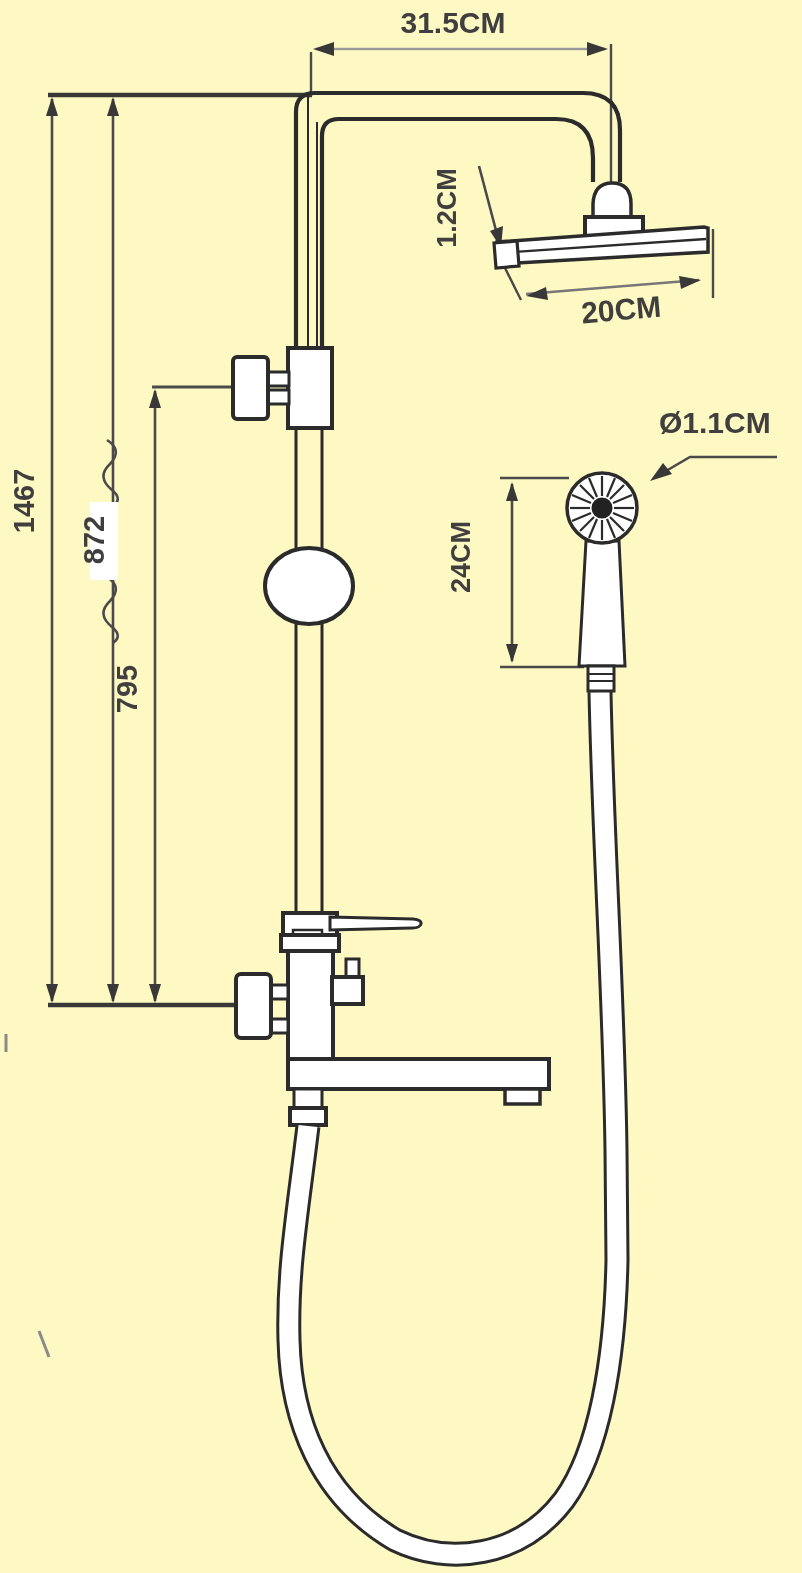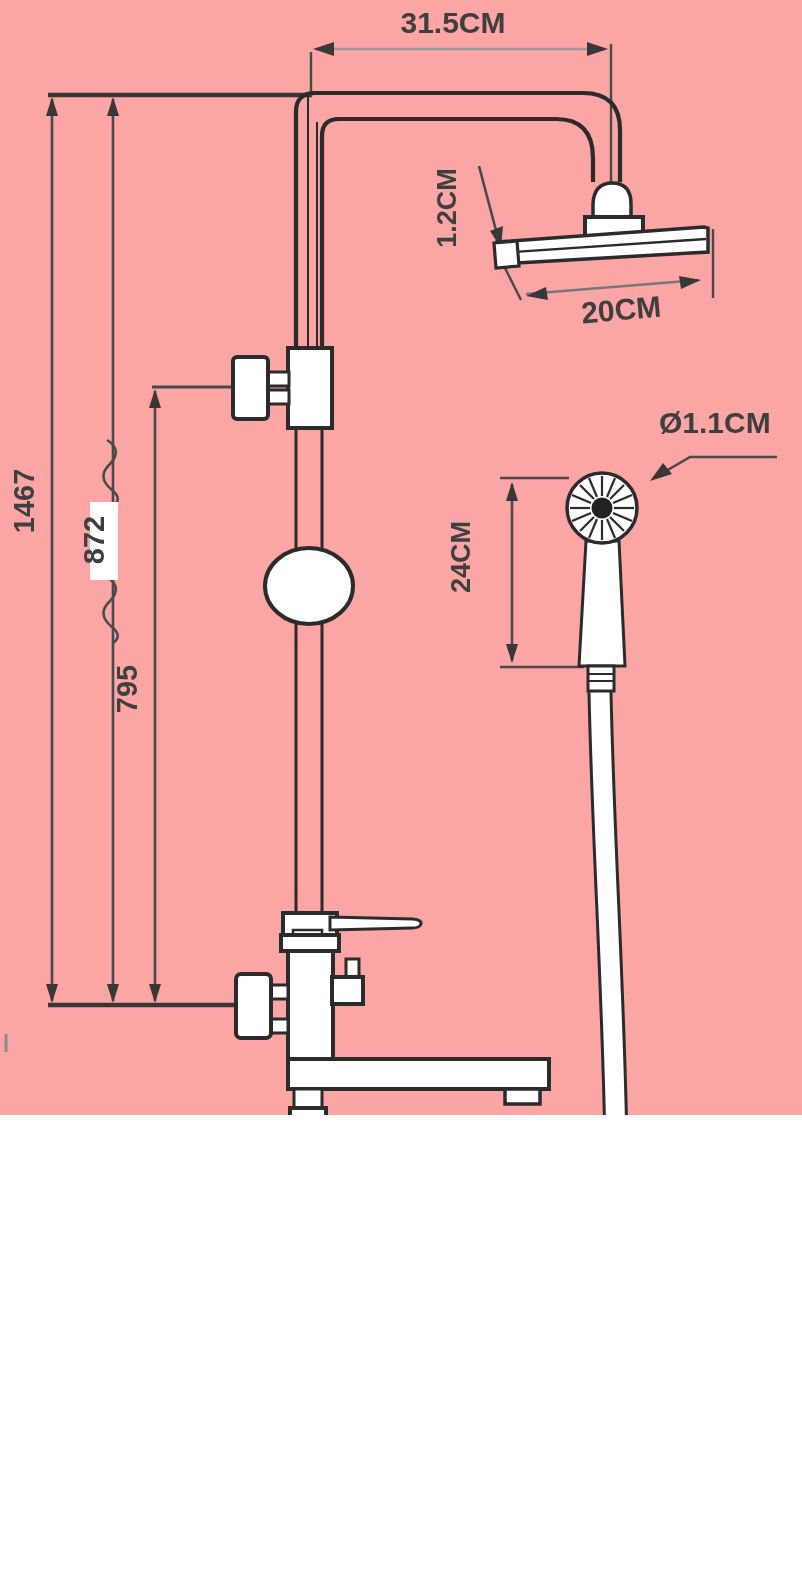--- a/index.html
+++ b/index.html
@@ -1,16 +1,16 @@
 <!DOCTYPE html>
 <html><head>
 <meta charset="utf-8">
 <style>
   html,body{margin:0;padding:0;background:#ffffff;}
-  .canvas{position:relative;width:802px;height:1115px;background:#fca5a5;overflow:hidden;
+  .canvas{position:relative;width:802px;height:1573px;background:#fef9c3;overflow:hidden;
           font-family:"Liberation Sans", sans-serif;}
   svg{display:block;}
   text{font-family:"Liberation Sans", sans-serif;font-weight:bold;fill:#3f3f3f;}
 </style>
 </head>
 <body>
 
 <div class="canvas">
 <svg width="802" height="1573" viewBox="0 0 802 1573">
 

